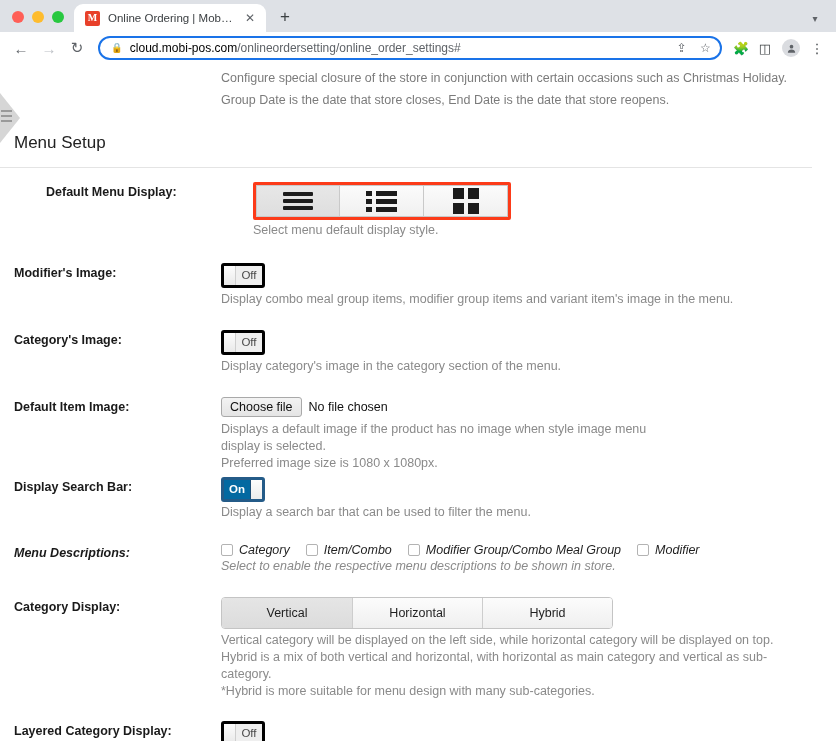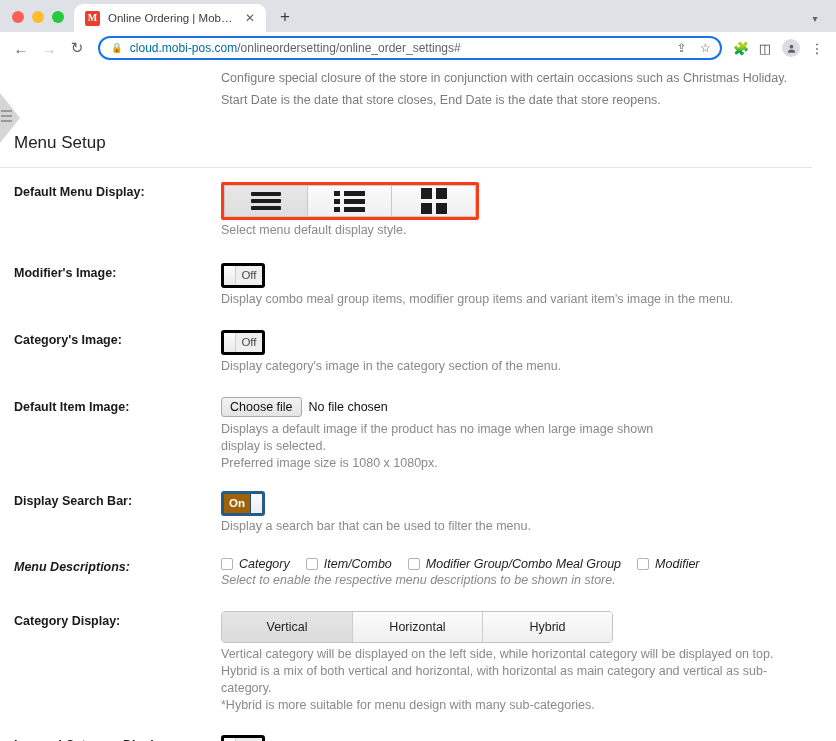--- a/index.html
+++ b/index.html
@@ -67,21 +67,21 @@
   .nav-btn.disabled { color:#bdc1c6; }
   .omnibox {
     flex:1; height:24px; margin:0 6px;
     background:#fff; border:2px solid #1a73e8; border-radius:14px;
     display:flex; align-items:center; padding:0 6px 0 11px; gap:7px;
     min-width:0;
   }
   .lock { color:#5f6368; font-size:9.5px; line-height:1; }
   .url { font-size:12px; color:#202124; white-space:nowrap; overflow:hidden;
          text-overflow:ellipsis; flex:1; }
-  .url .dom { color:#0369a1; }
+  .url .dom { color:#000000; }
   .url .path { color:#5f6368; }
   .omni-icon { width:17px; height:17px; display:flex; align-items:center;
                justify-content:center; color:#5f6368; font-size:12px; cursor:pointer; }
   .tb-icon { width:22px; height:22px; display:flex; align-items:center;
              justify-content:center; color:#3c4043; font-size:13px; cursor:pointer; }
   .avatar-btn { width:18px; height:18px; border-radius:50%; background:#dadce0;
                 display:flex; align-items:center; justify-content:center;
                 margin:0 4px; }
 
   
@@ -146,21 +146,21 @@
   }
   .toggle .knob {
     width:12px; height:100%;
     background:linear-gradient(to bottom,#fdfdfd,#e9e9e9);
     border-right:1px solid #cfcfcf;
   }
   .toggle .tlabel {
     flex:1; text-align:center; font-size:11.5px; color:#4a4a4a;
     line-height:23px;
   }
-  .toggle.on { background:#a16207; border-color:#245b88; }
+  .toggle.on { background:#0369a1; border-color:#245b88; }
   .toggle.on .tlabel { color:#fff; font-weight:bold; order:1; }
   .toggle.on .knob {
     order:2; background:linear-gradient(to bottom,#fdfdfd,#ececec);
     border-right:none; border-left:1px solid #1f4f77;
   }
 
   
   .file-row { display:flex; align-items:center; gap:7px; }
   .file-btn {
     font-size:12.5px; color:#101010; padding:2px 8px;
@@ -242,27 +242,27 @@
         </svg>
     </div>
     <div class="tb-icon">⋮</div>
   </div>
 </div>
 
 <div class="page">
 
   <div class="intro">
     <p>Configure special closure of the store in conjunction with certain occasions such as Christmas Holiday.</p>
-    <p>Start Date is the date that store closes, End Date is the date that store reopens.</p>
+    <p>Group Date is the date that store closes, End Date is the date that store reopens.</p>
   </div>
 
   <h2 class="section-title">Menu Setup</h2>
   <div class="hr"></div>
 
-  <div class="row" style="margin-top:14px;">
+  <div class="row" style="margin-top:14px;margin-left:32px;">
     <div class="row-label">Default Menu Display:</div>
     <div class="row-field">
       <div class="seg-highlight">
         <div class="seg-group">
           <div class="seg-btn active">
             <span class="ic-lines">
                 <i></i>
                 <i></i>
                 <i></i>
               </span>
@@ -319,27 +319,27 @@
     </div>
   </div>
 
   <div class="row" style="margin-top:22px;">
     <div class="row-label">Default Item Image:</div>
     <div class="row-field">
       <div class="file-row">
         <span class="file-btn">Choose file</span>
         <span class="file-name">No file chosen</span>
       </div>
-      <p class="hint" style="margin-top:4px;">Displays a default image if the product has no image when large image shown</p>
+      <p class="hint" style="margin-top:4px;">Displays a default image if the product has no image when style image menu</p>
       <p class="hint" style="margin-top:0;">display is selected.</p>
       <p class="hint" style="margin-top:0;">Preferred image size is 1080 x 1080px.</p>
     </div>
   </div>
 
-  <div class="row" style="margin-top:19px;">
+  <div class="row" style="margin-top:5px;">
     <div class="row-label">Display Search Bar:</div>
     <div class="row-field">
       <div class="toggle on">
         <span class="knob"></span>
         <span class="tlabel">On</span>
       </div>
       <p class="hint">Display a search bar that can be used to filter the menu.</p>
     </div>
   </div>
 

